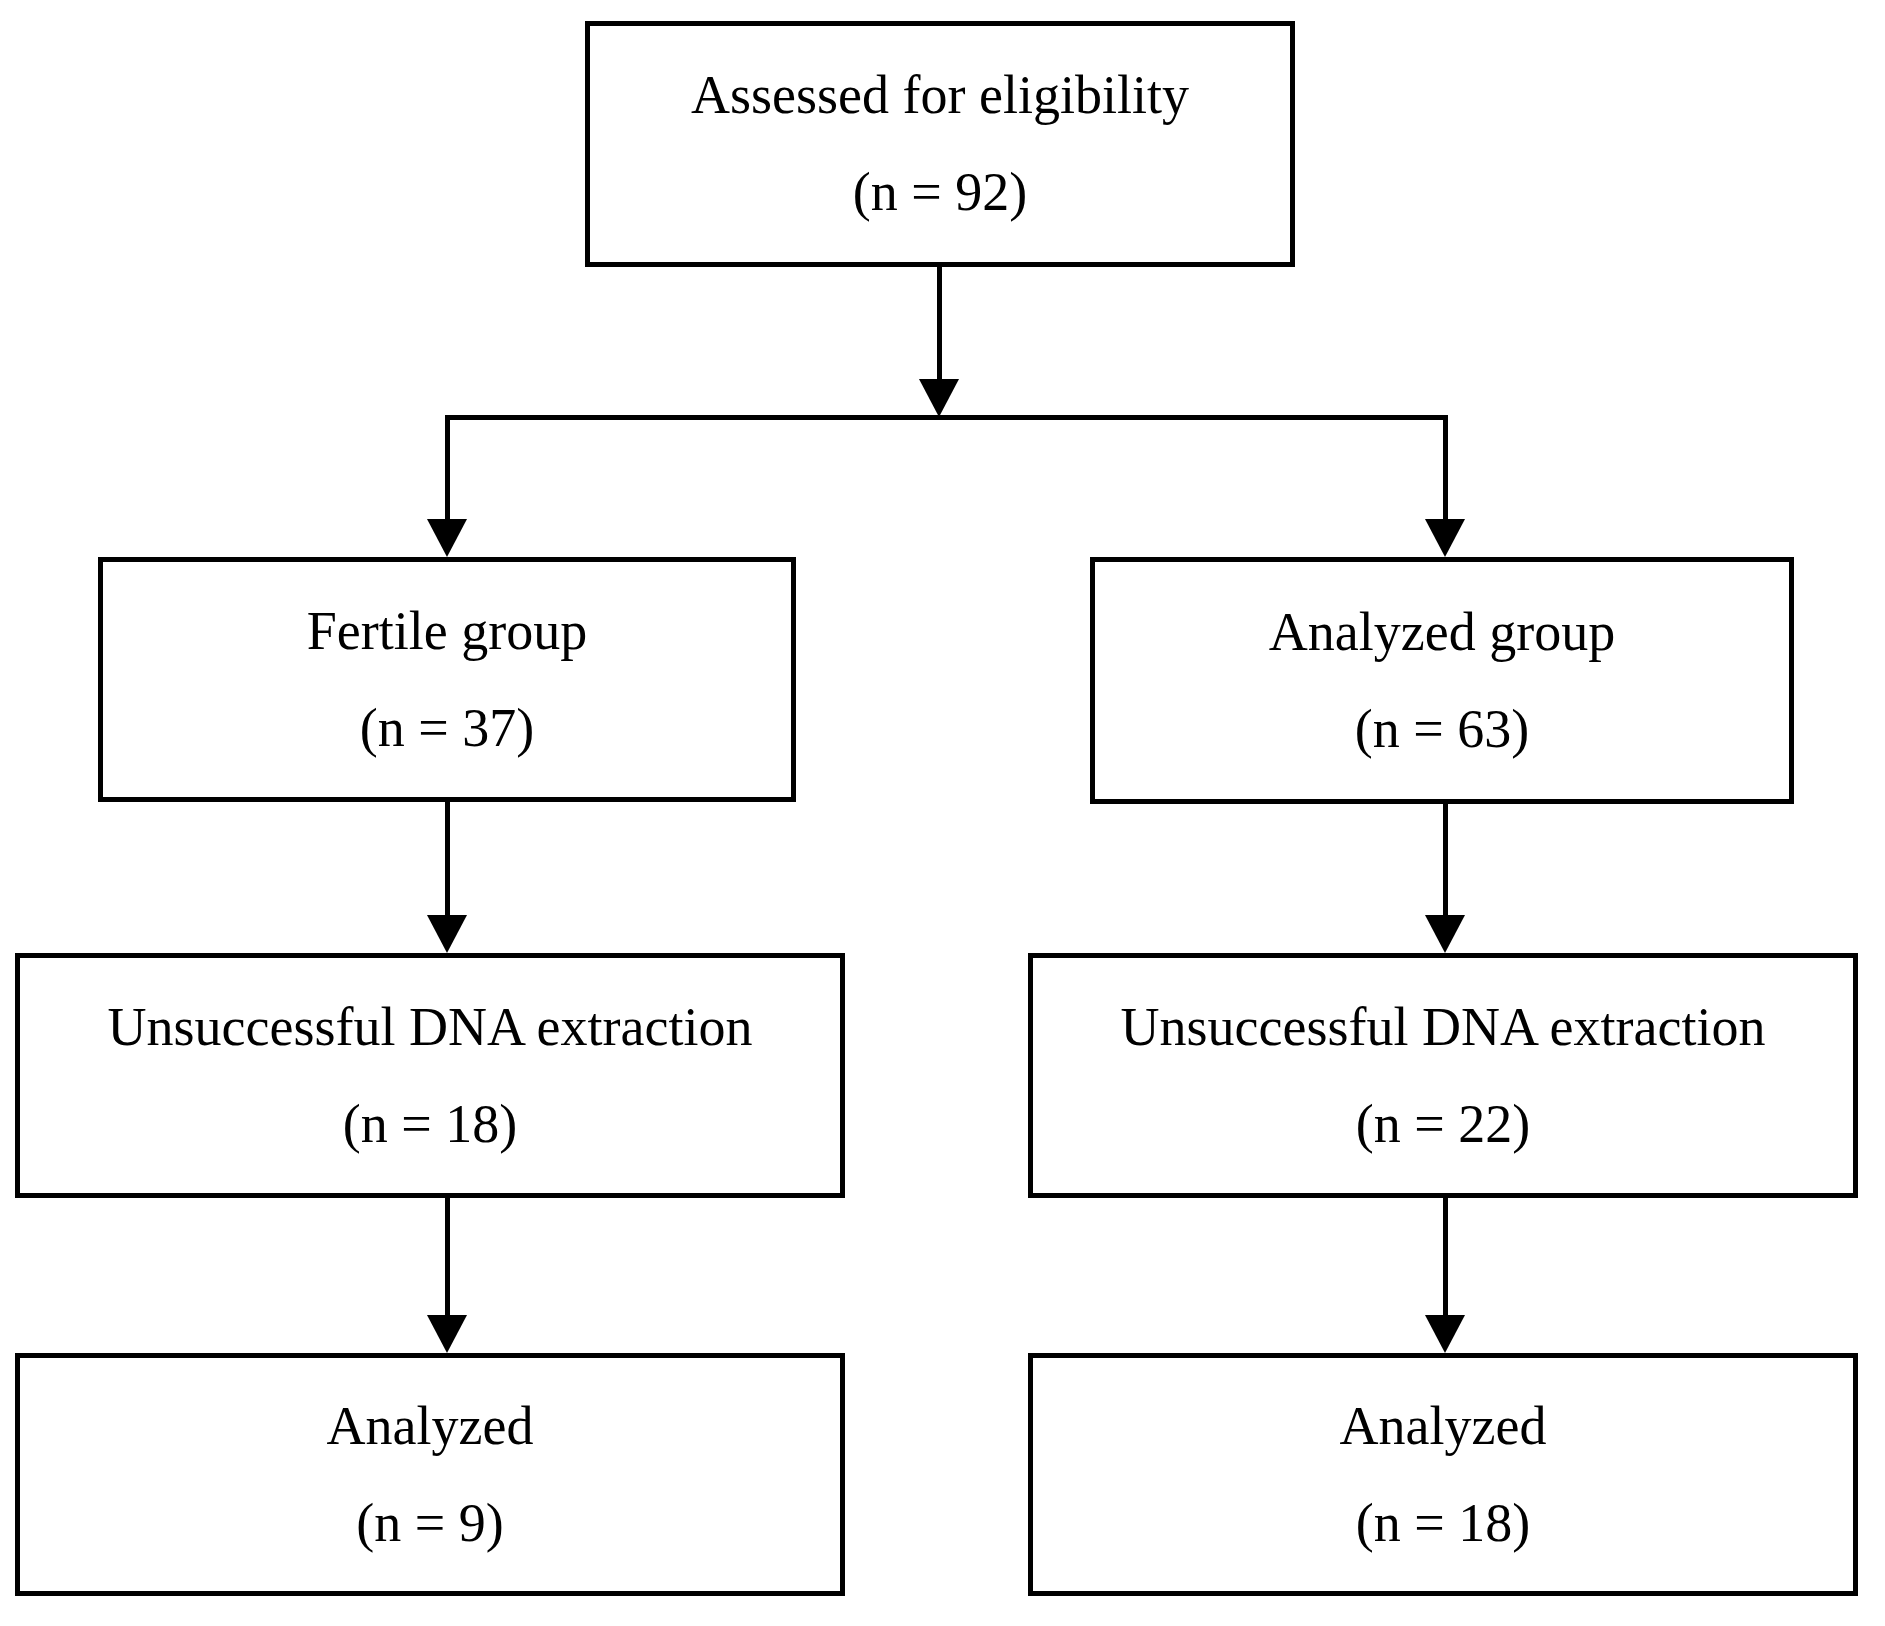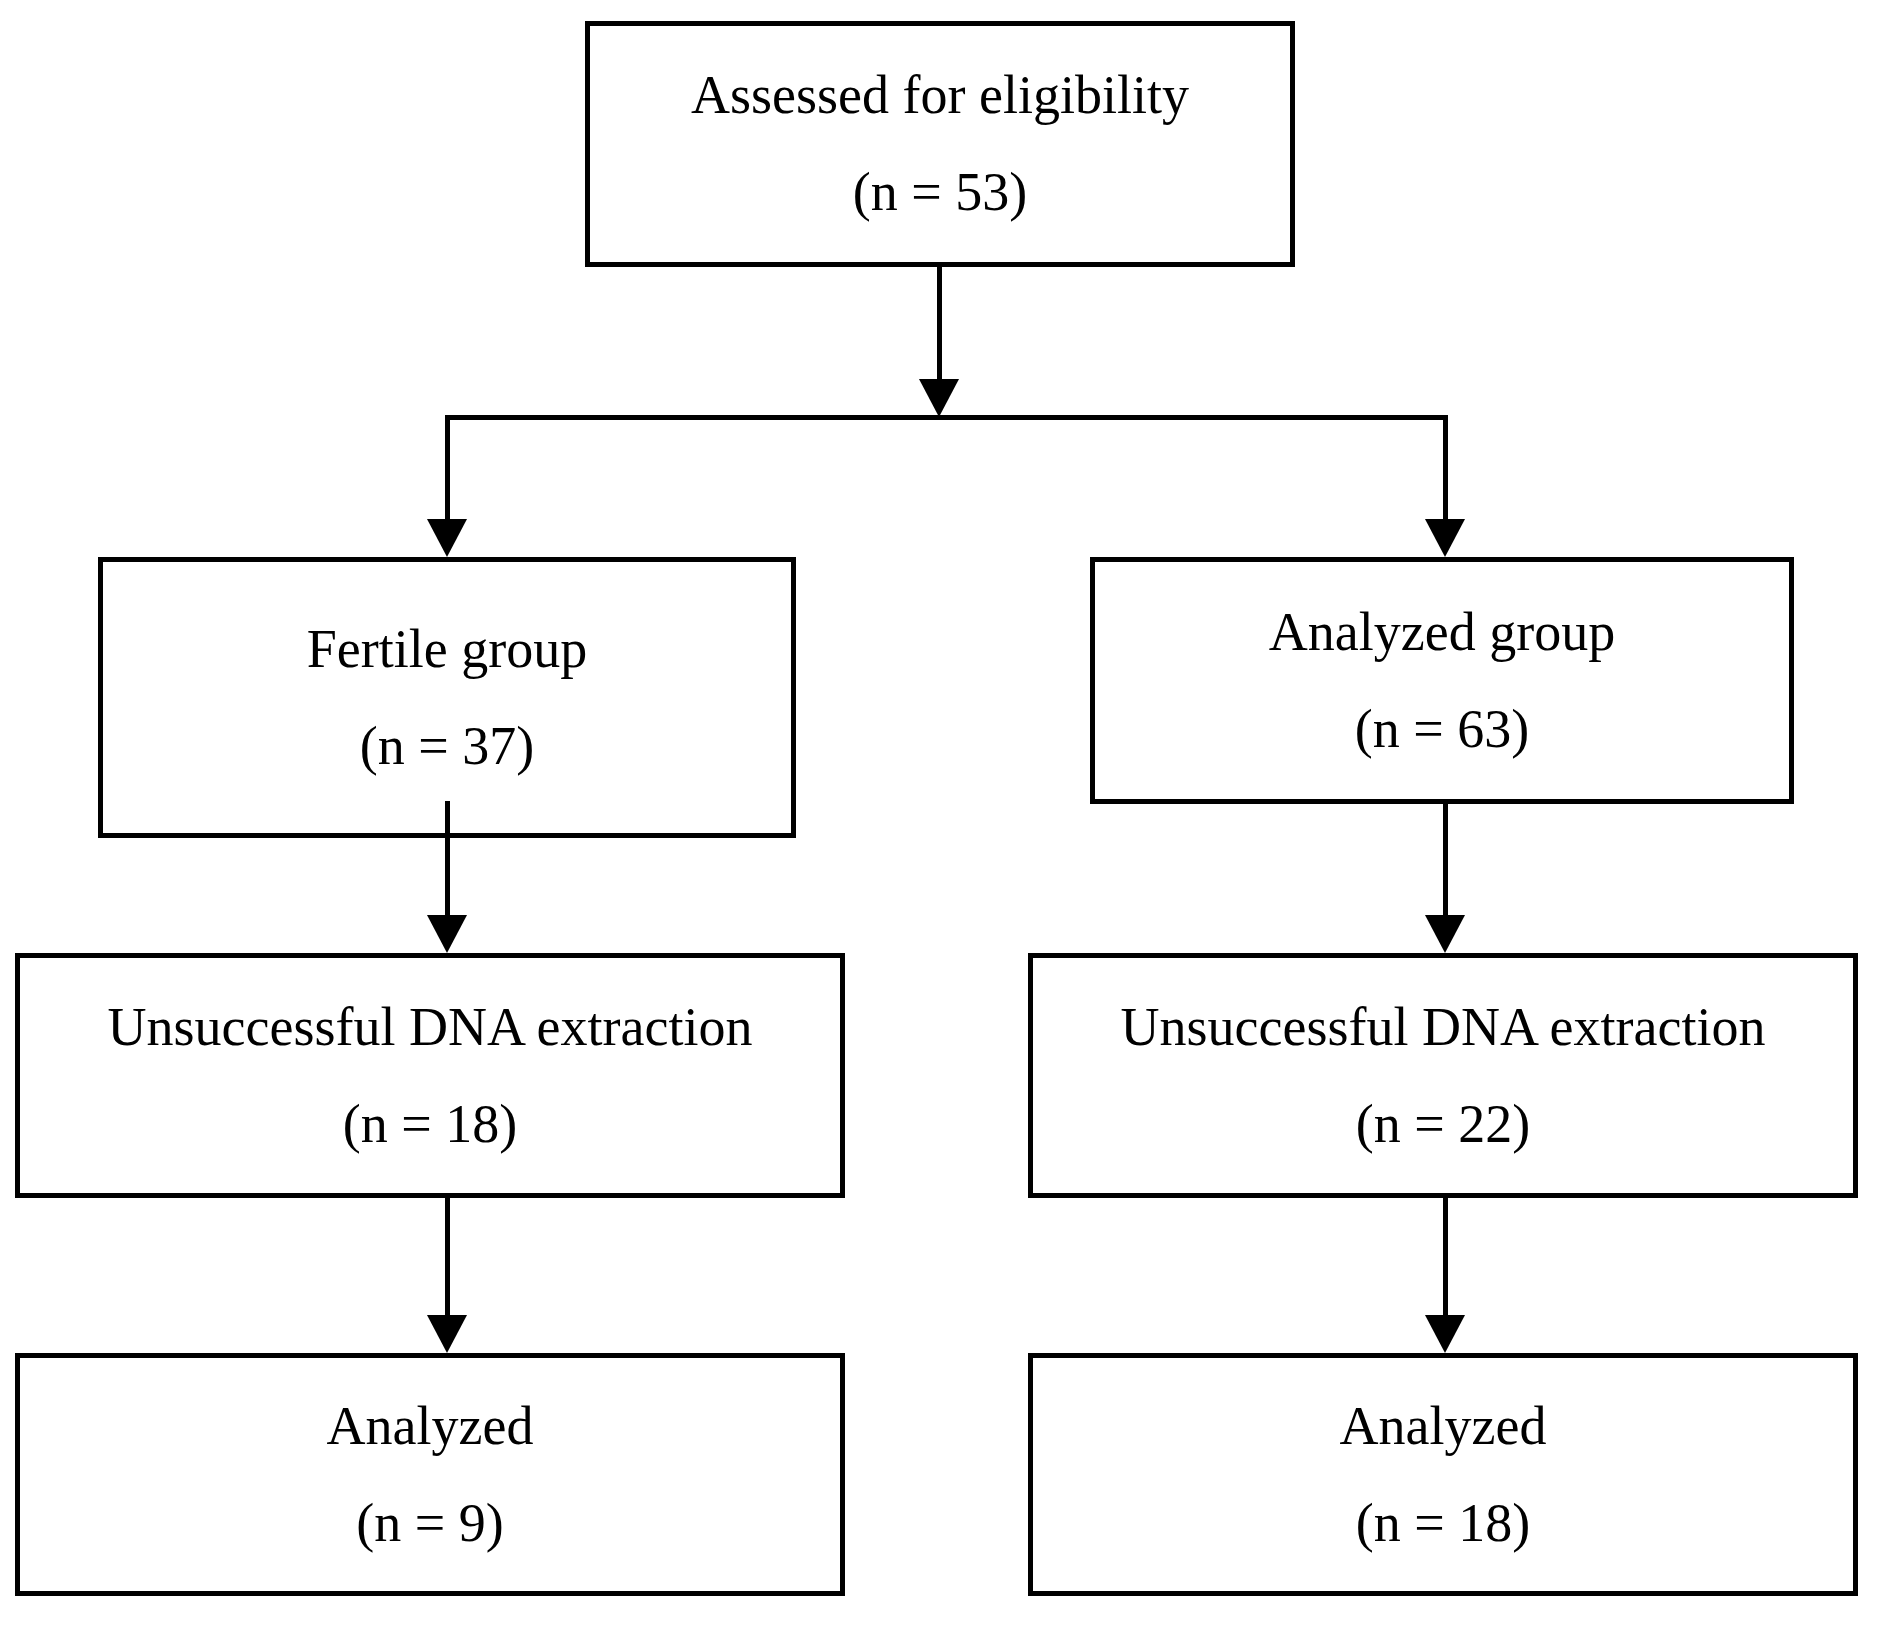--- a/index.html
+++ b/index.html
@@ -53,35 +53,35 @@
     border-top: 38px solid #000000;
   }
 </style>
 </head>
 <body>
 
 <div id="canvas">
 
   <div class="fbox" style="left:585px; top:21px; width:710px; height:246px;">
     <div class="bline">Assessed for eligibility</div>
-    <div class="bline">(n = 53)</div>
+    <div class="bline">(n = 92)</div>
   </div>
 
   <div class="vline" style="left:937px; top:263px; height:118px;"></div>
   <div class="arrowhead" style="left:919px; top:379px;"></div>
 
   <div class="hline" style="left:445px; top:415px; width:1003px;"></div>
 
   <div class="vline" style="left:445px; top:417px; height:104px;"></div>
   <div class="arrowhead" style="left:427px; top:519px;"></div>
 
   <div class="vline" style="left:1443px; top:417px; height:104px;"></div>
   <div class="arrowhead" style="left:1425px; top:519px;"></div>
 
-  <div class="fbox" style="left:98px; top:557px; width:698px; height:281px;">
+  <div class="fbox" style="left:98px; top:557px; width:698px; height:245px;">
     <div class="bline">Fertile group</div>
     <div class="bline">(n = 37)</div>
   </div>
 
   <div class="fbox" style="left:1090px; top:557px; width:704px; height:247px;">
     <div class="bline">Analyzed group</div>
     <div class="bline">(n = 63)</div>
   </div>
 
   <div class="vline" style="left:445px; top:801px; height:116px;"></div>

